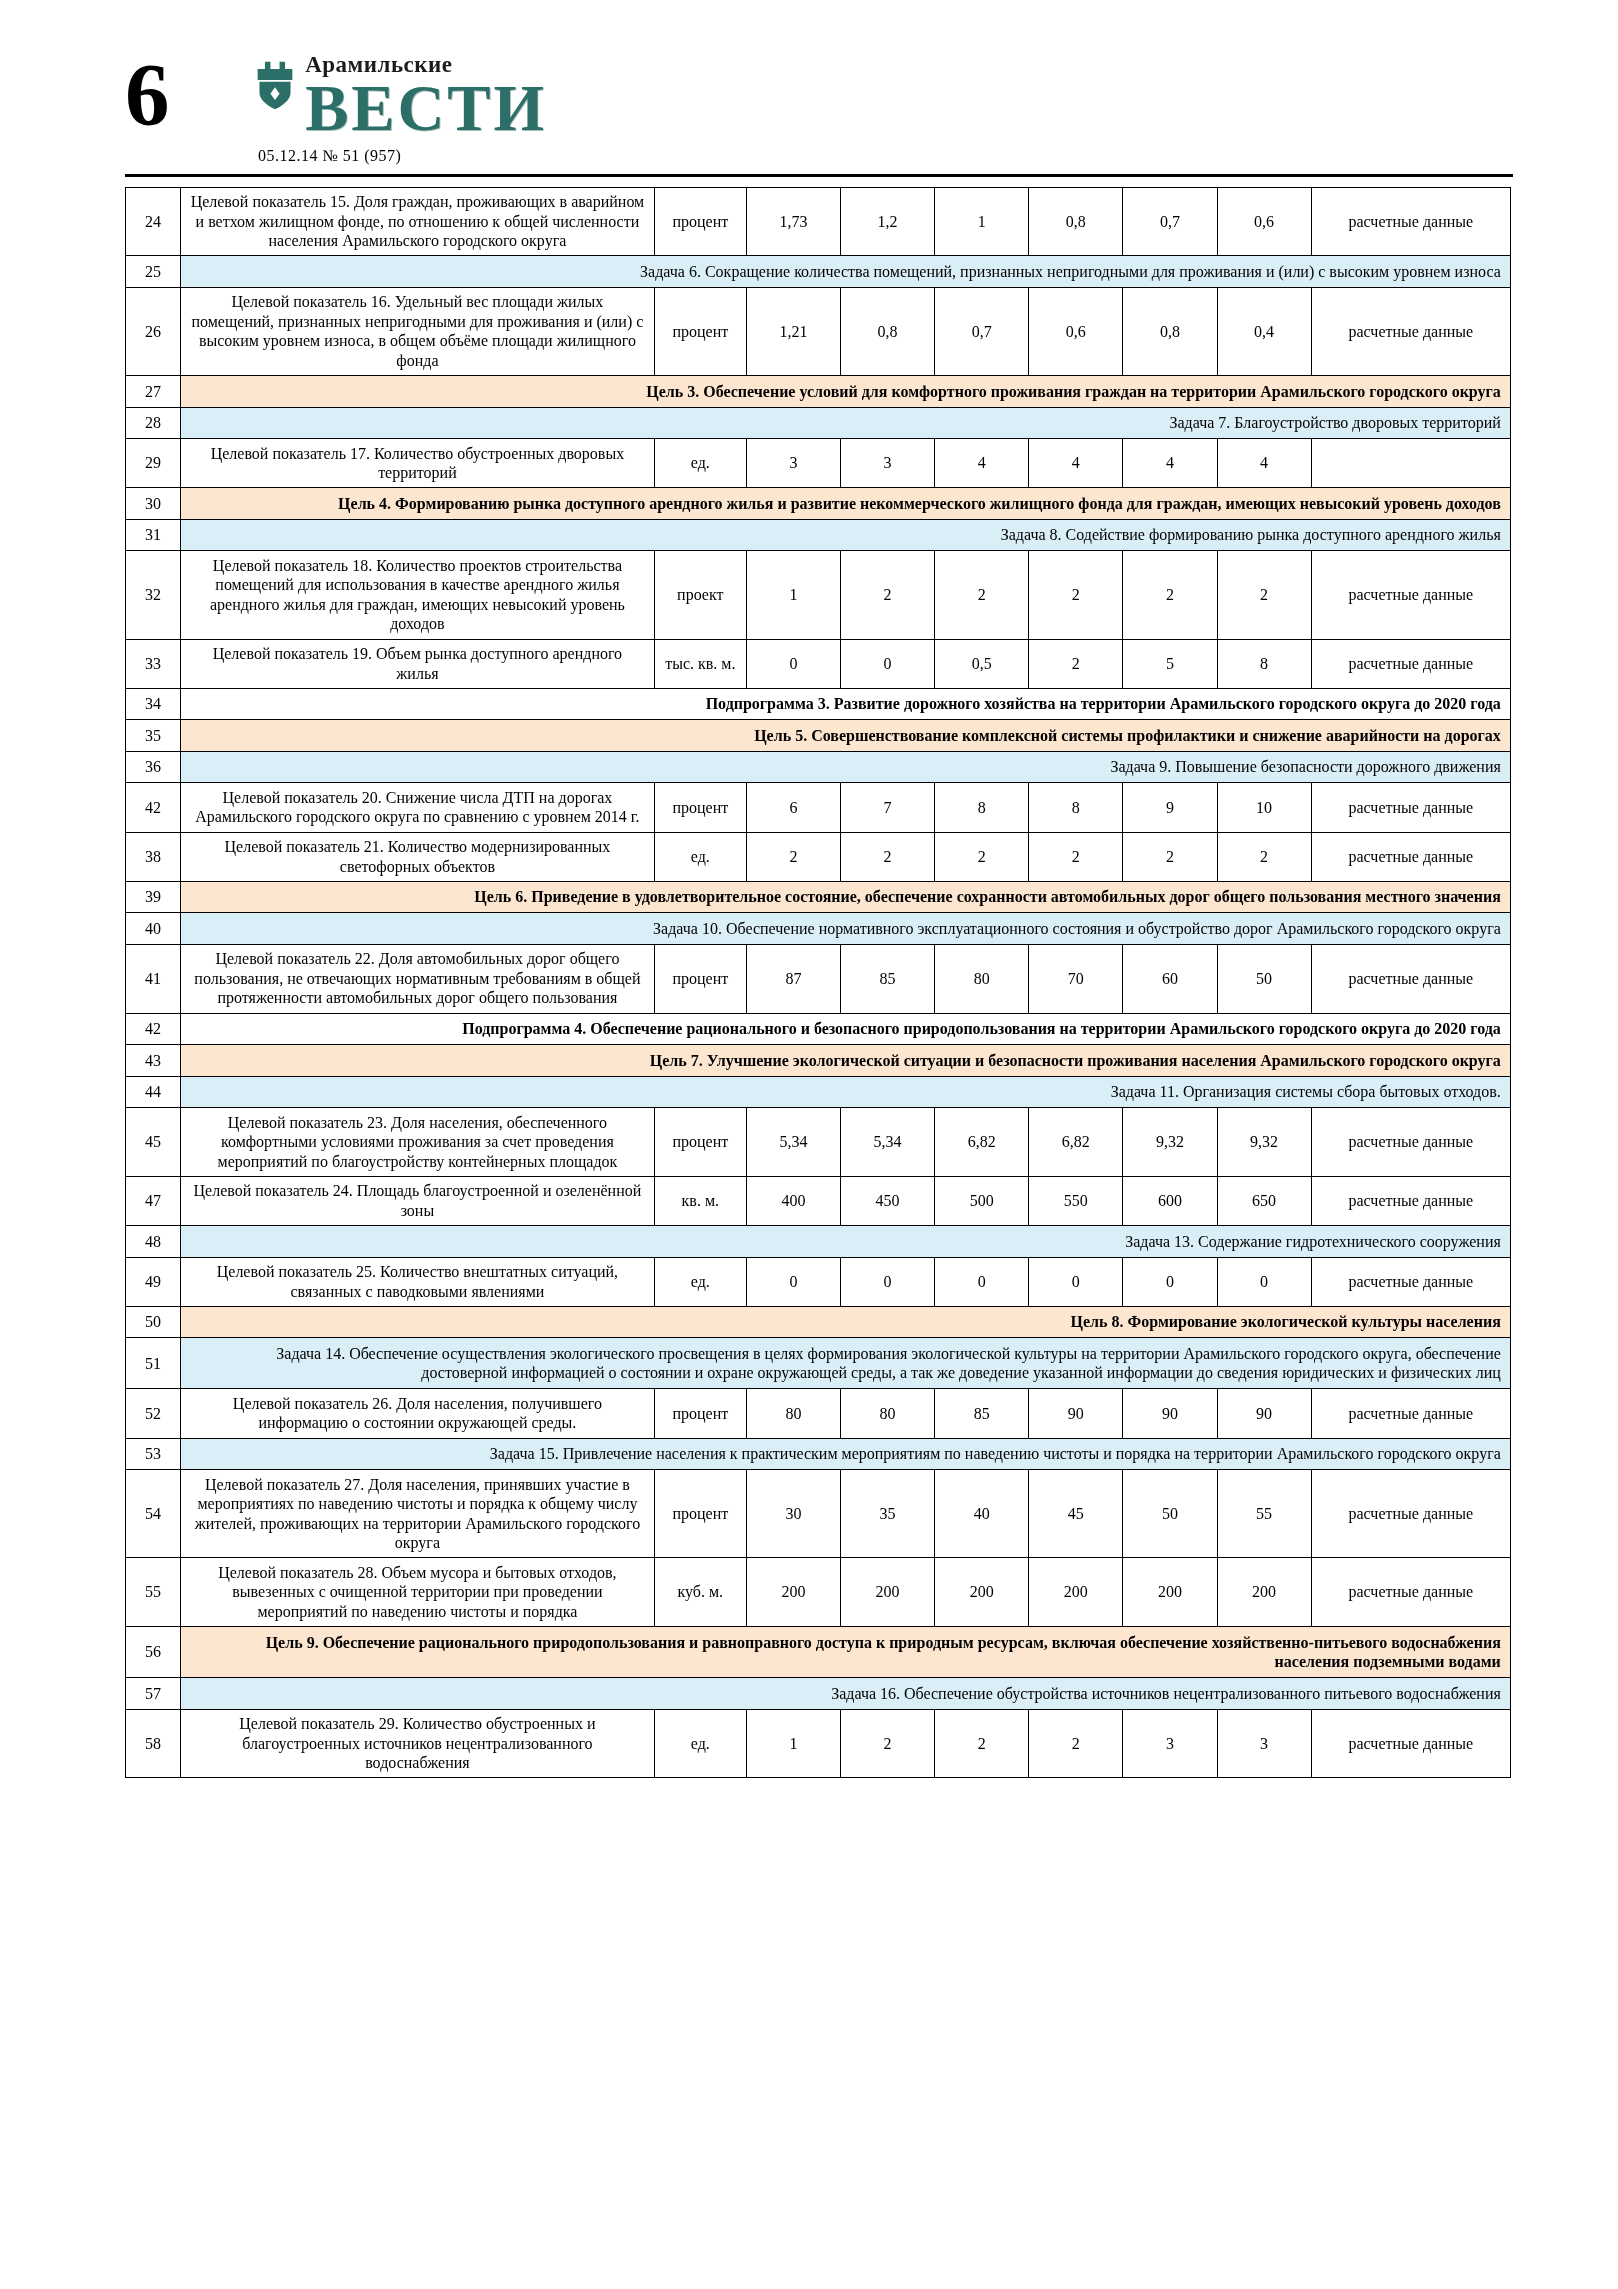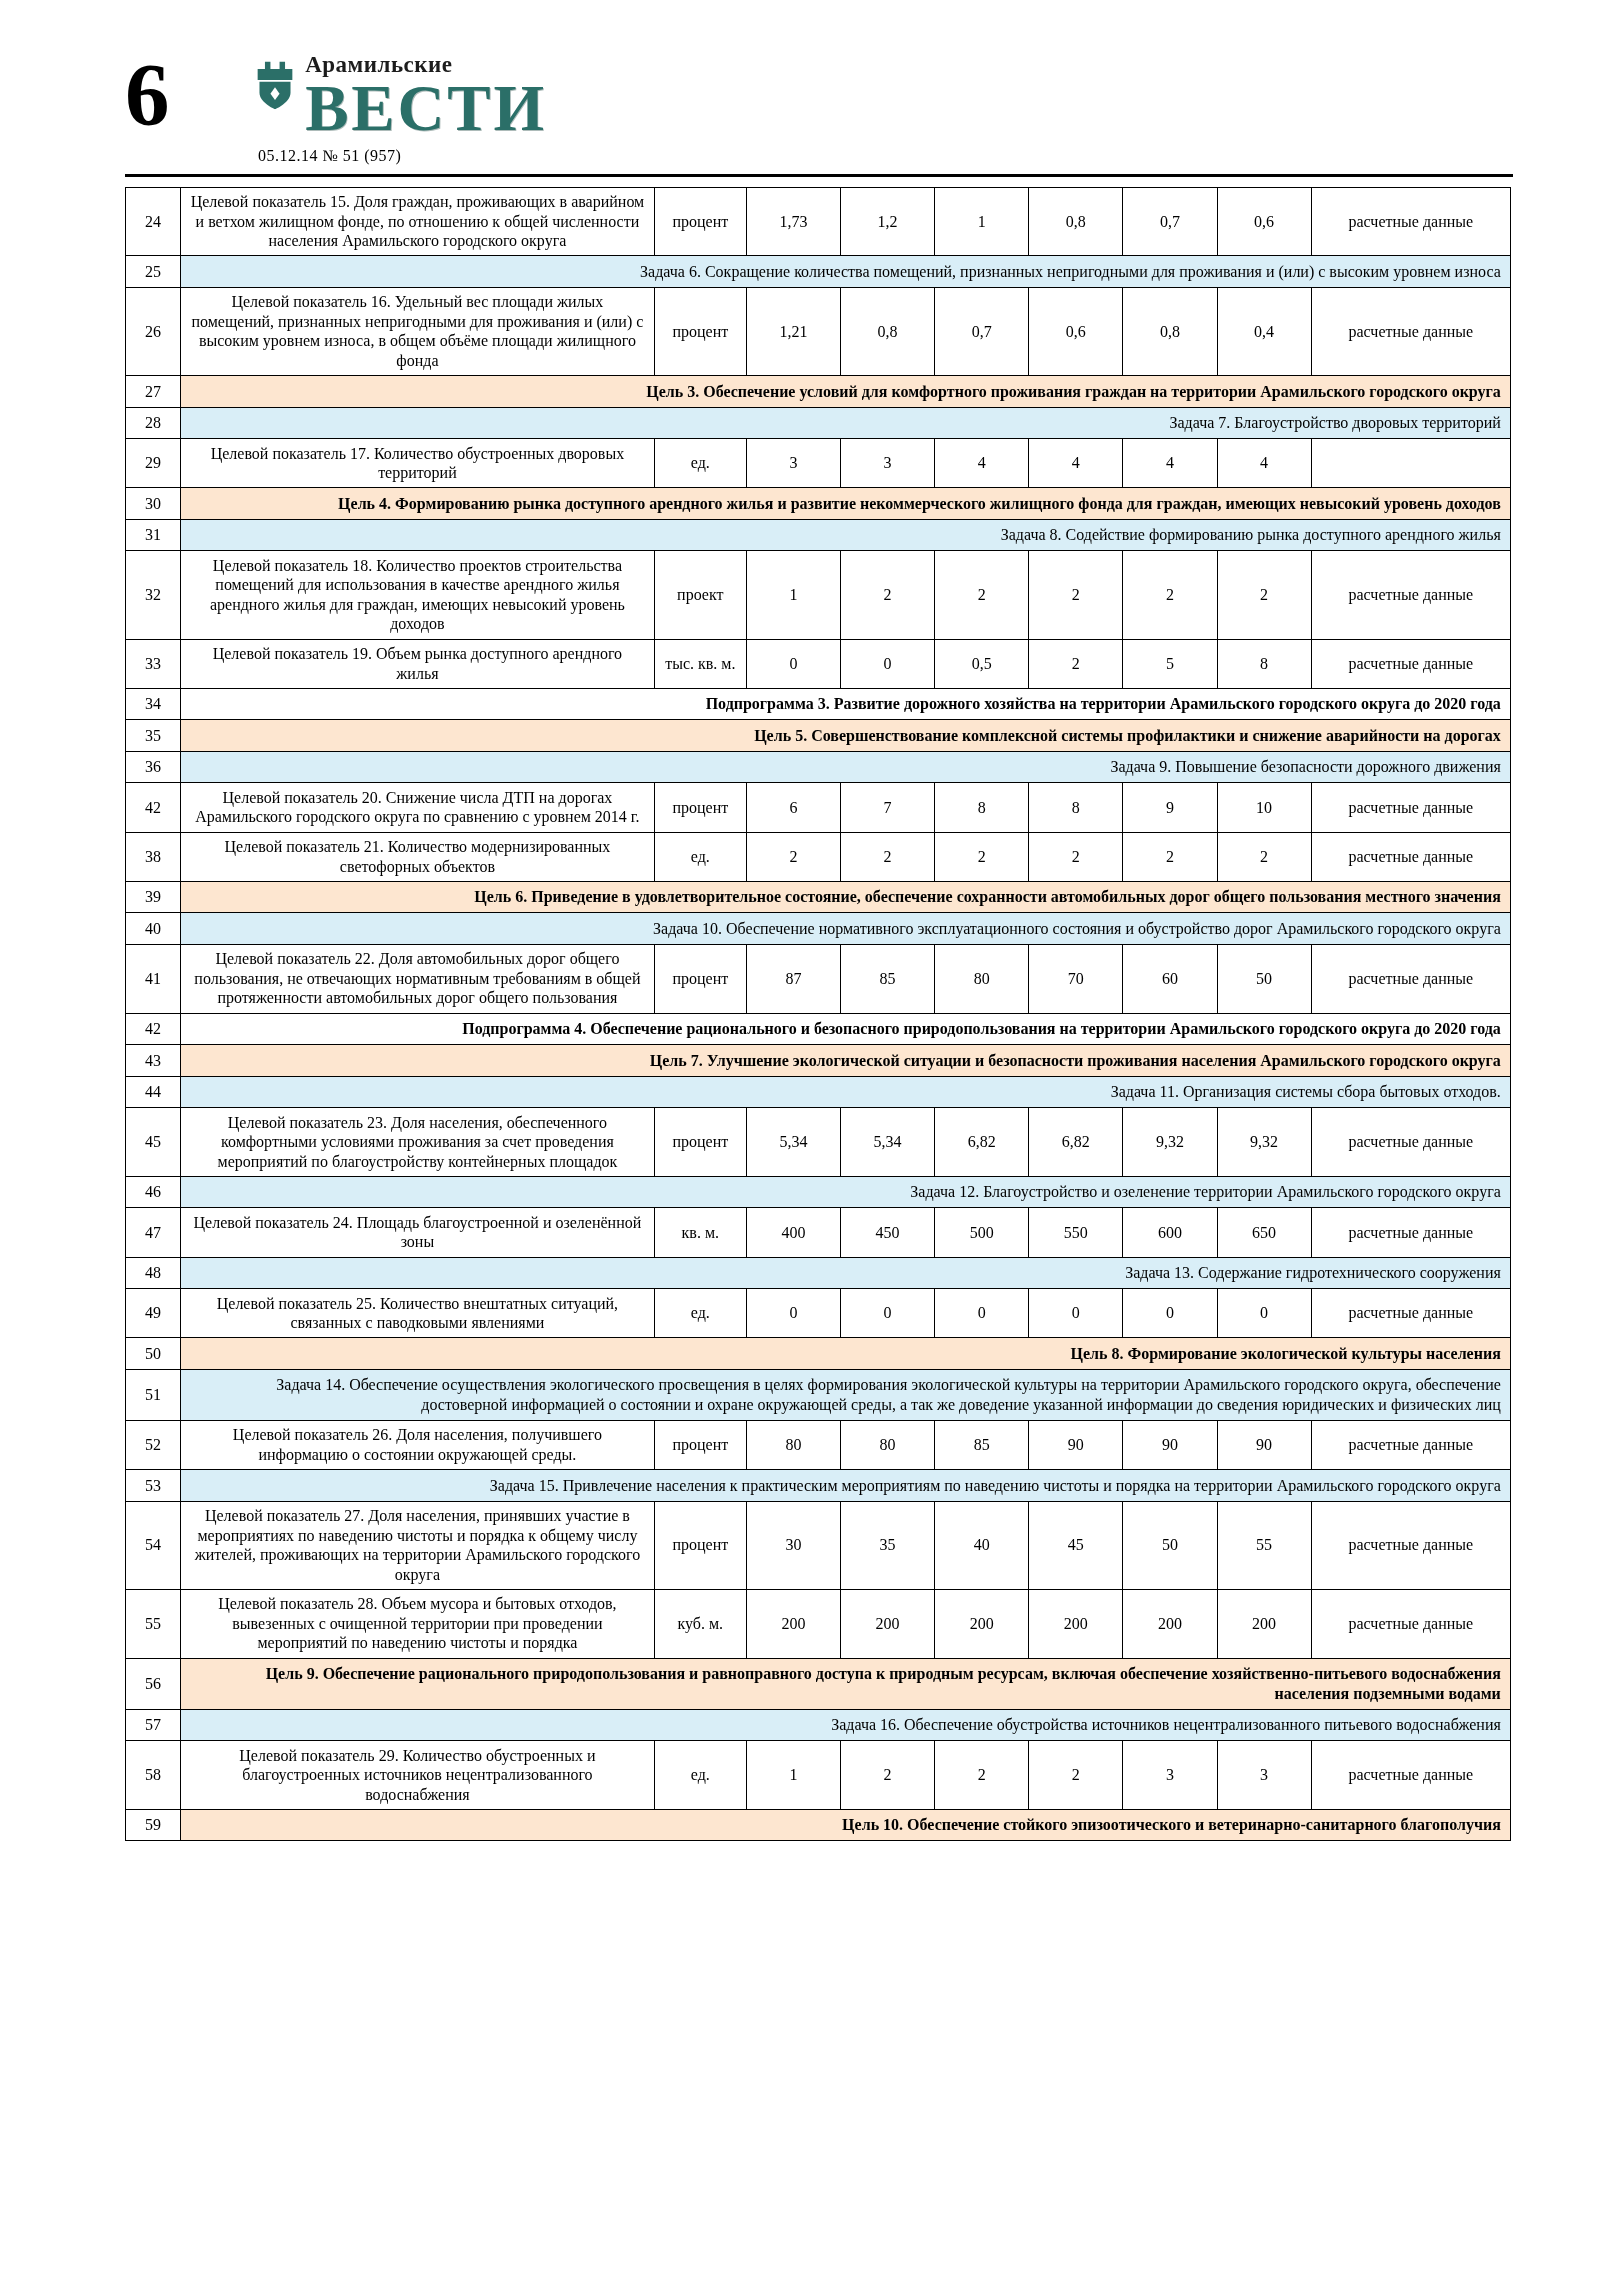--- a/index.html
+++ b/index.html
@@ -249,24 +249,20 @@
           <td class="c-name">Целевой показатель 23. Доля населения, обеспеченного комфортными условиями проживания за счет проведения мероприятий по благоустройству контейнерных площадок</td>
           <td class="c-unit">процент</td>
           <td class="c-val">5,34</td>
           <td class="c-val">5,34</td>
           <td class="c-val">6,82</td>
           <td class="c-val">6,82</td>
           <td class="c-val">9,32</td>
           <td class="c-val">9,32</td>
           <td class="c-src">расчетные данные</td>
         </tr>
-        <tr class="row task">
-          <td class="c-num">46</td>
-          <td class="c-span" colspan="9">Задача 12. Благоустройство и озеленение территории Арамильского городского округа</td>
-        </tr>
         <tr class="row indicator">
           <td class="c-num">47</td>
           <td class="c-name">Целевой показатель 24. Площадь благоустроенной и озеленённой зоны</td>
           <td class="c-unit">кв. м.</td>
           <td class="c-val">400</td>
           <td class="c-val">450</td>
           <td class="c-val">500</td>
           <td class="c-val">550</td>
           <td class="c-val">600</td>
           <td class="c-val">650</td>
@@ -349,21 +345,17 @@
           <td class="c-name">Целевой показатель 29. Количество обустроенных и благоустроенных источников нецентрализованного водоснабжения</td>
           <td class="c-unit">ед.</td>
           <td class="c-val">1</td>
           <td class="c-val">2</td>
           <td class="c-val">2</td>
           <td class="c-val">2</td>
           <td class="c-val">3</td>
           <td class="c-val">3</td>
           <td class="c-src">расчетные данные</td>
         </tr>
-        <tr class="row goal">
-          <td class="c-num">59</td>
-          <td class="c-span" colspan="9">Цель 10. Обеспечение стойкого эпизоотического и ветеринарно-санитарного благополучия</td>
-        </tr>
       </tbody>
   </table>
 
 </div>
 
 
 </body></html>

